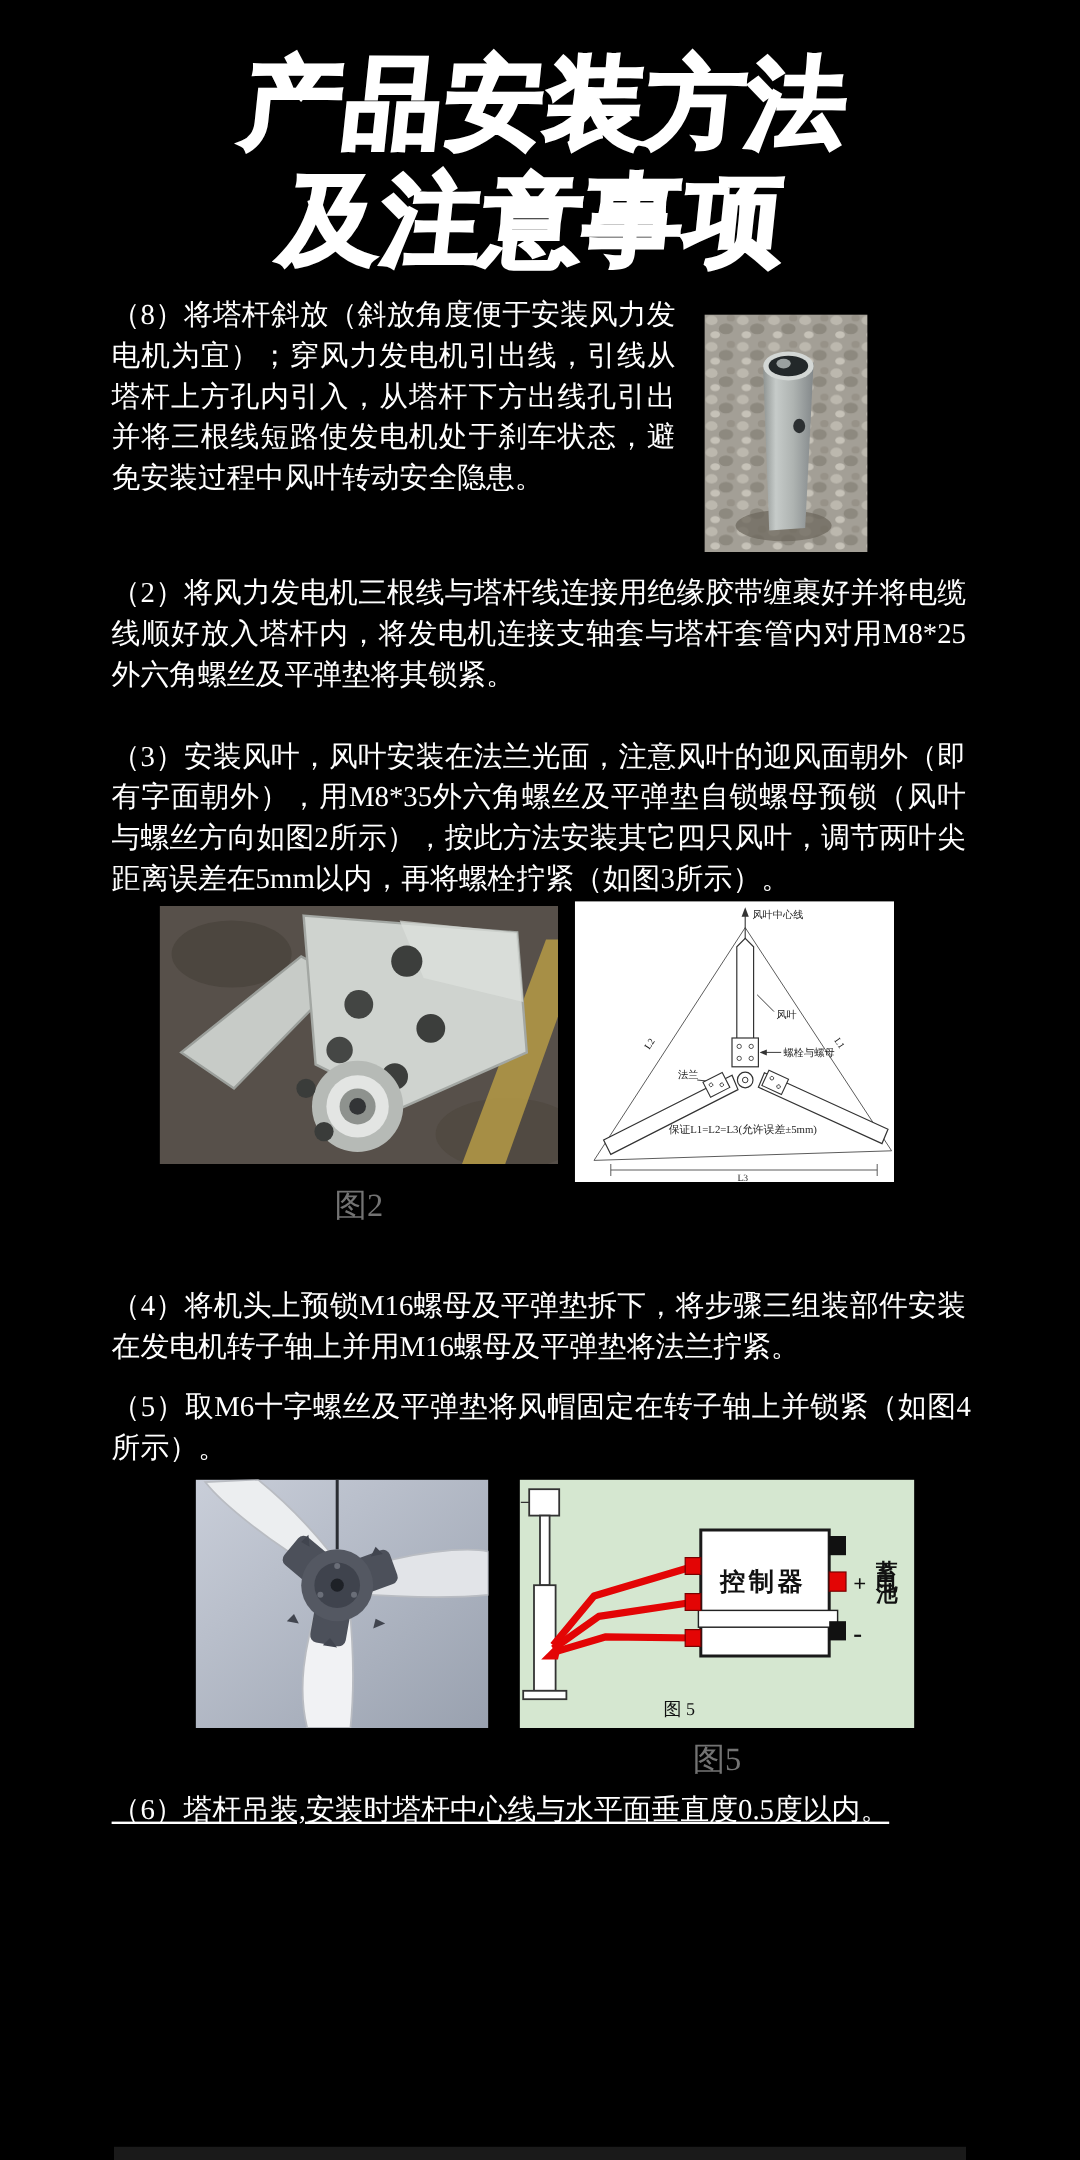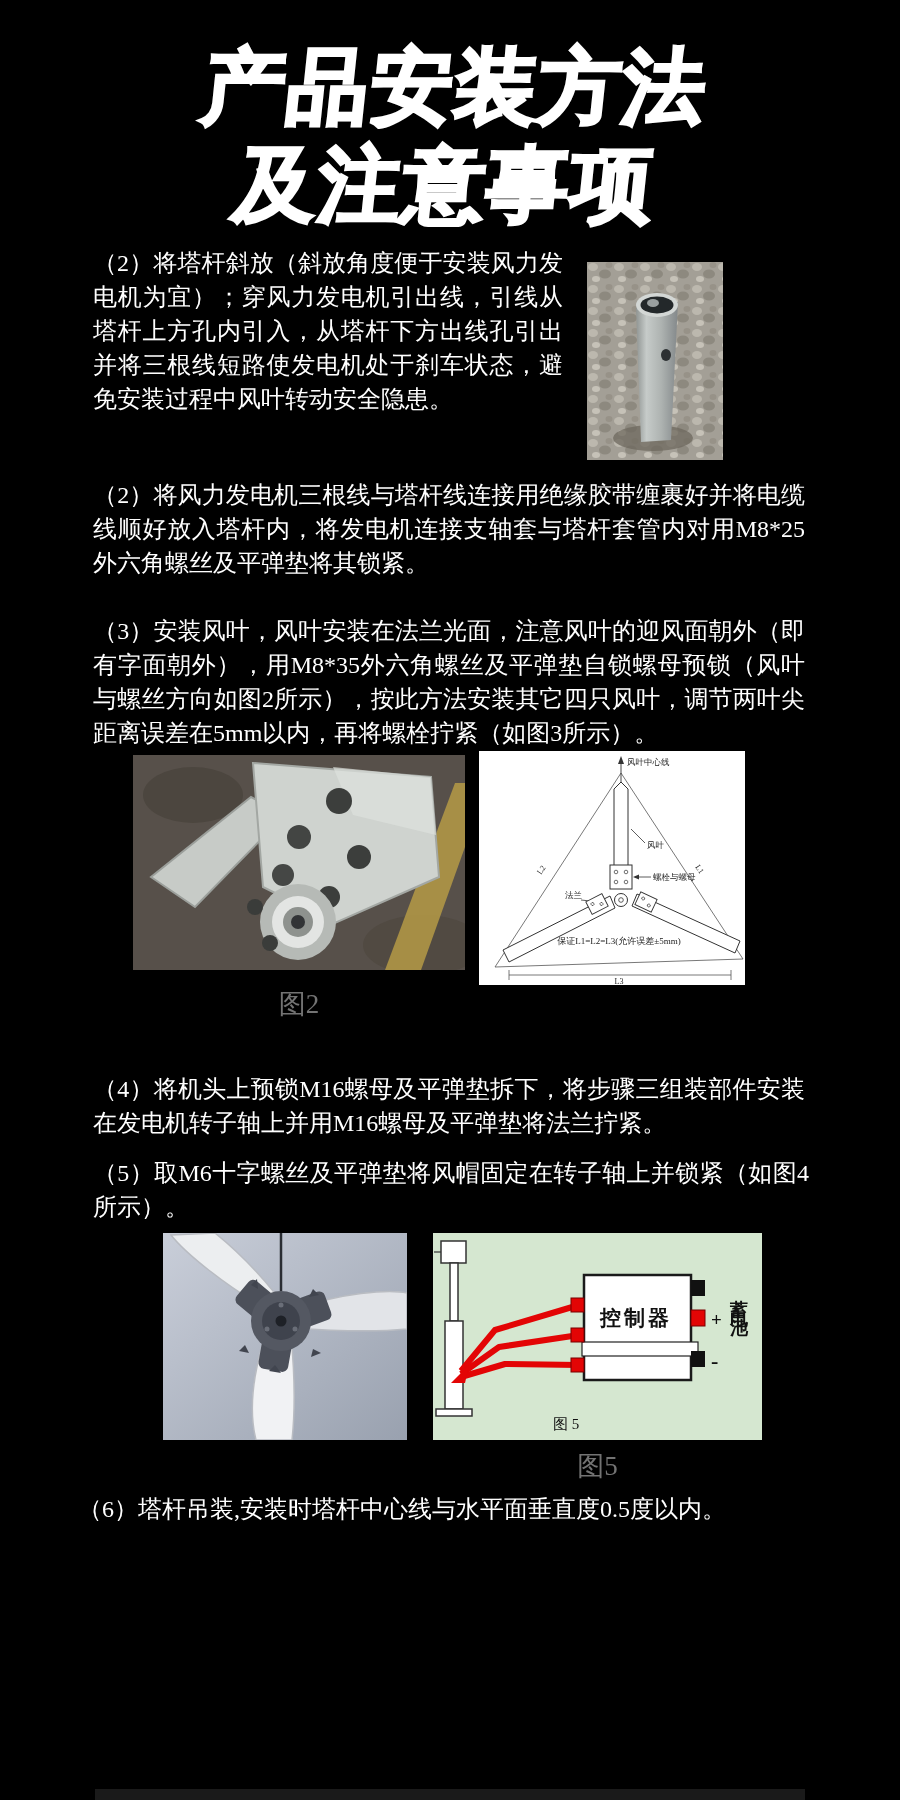--- a/index.html
+++ b/index.html
@@ -22,21 +22,21 @@
 </head>
 <body>
 
 <div class="page">
 
   <div class="title">
     <div>产品安装方法</div>
     <div>及注意事项</div>
   </div>
 
-  <div class="para" style="left:93px;top:246px;width:470px;">（2）将塔杆斜放（斜放角度便于安装风力发电机为宜）；穿风力发电机引出线，引线从塔杆上方孔内引入，从塔杆下方出线孔引出并将三根线短路使发电机处于刹车状态，避免安装过程中风叶转动安全隐患。</div>
+  <div class="para" style="left:93px;top:246px;width:470px;">（8）将塔杆斜放（斜放角度便于安装风力发电机为宜）；穿风力发电机引出线，引线从塔杆上方孔内引入，从塔杆下方出线孔引出并将三根线短路使发电机处于刹车状态，避免安装过程中风叶转动安全隐患。</div>
 
   <div class="fig" style="left:587px;top:262px;width:136px;height:198px;">
     <svg width="136" height="198" viewBox="0 0 136 198">
       <defs>
         <pattern id="gravel" width="26" height="22" patternUnits="userSpaceOnUse">
           <rect width="26" height="22" fill="#a39f96"></rect>
           <ellipse cx="6" cy="5" rx="5" ry="4" fill="#bcb8ae"></ellipse>
           <ellipse cx="18" cy="12" rx="6" ry="4.5" fill="#8d897f"></ellipse>
           <ellipse cx="9" cy="17" rx="4" ry="3" fill="#c6c2b8"></ellipse>
           <ellipse cx="22" cy="3" rx="3.5" ry="3" fill="#979288"></ellipse>
@@ -225,17 +225,17 @@
       <rect x="258" y="118" width="14" height="16" fill="#111"></rect>
       <text x="278" y="93" font-size="19" font-weight="bold" fill="#111">+</text>
       <text x="278" y="135" font-size="22" font-weight="bold" fill="#111">-</text>
       <text x="120" y="196" font-size="15" fill="#111">图 5</text>
     </svg>
     <div class="battery-vert" style="left:294px;top:52px;">蓄电池</div>
   </div>
 
   <div class="cap" style="left:433px;top:1448px;width:329px;">图5</div>
 
-  <div class="para" style="left:78px;top:1492px;width:716px;">（6）塔杆吊装,安装时塔杆中心线与水平面垂直度0.5度以内。</div>
+  <div class="para" style="left:93px;top:1492px;width:716px;text-decoration:underline;">（6）塔杆吊装,安装时塔杆中心线与水平面垂直度0.5度以内。</div>
 
 
   <div class="bottom-strip"></div>
 </div>
 
 </body></html>

